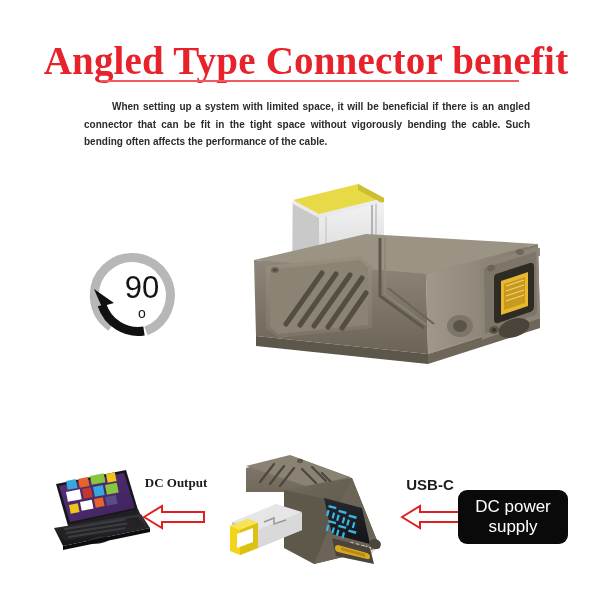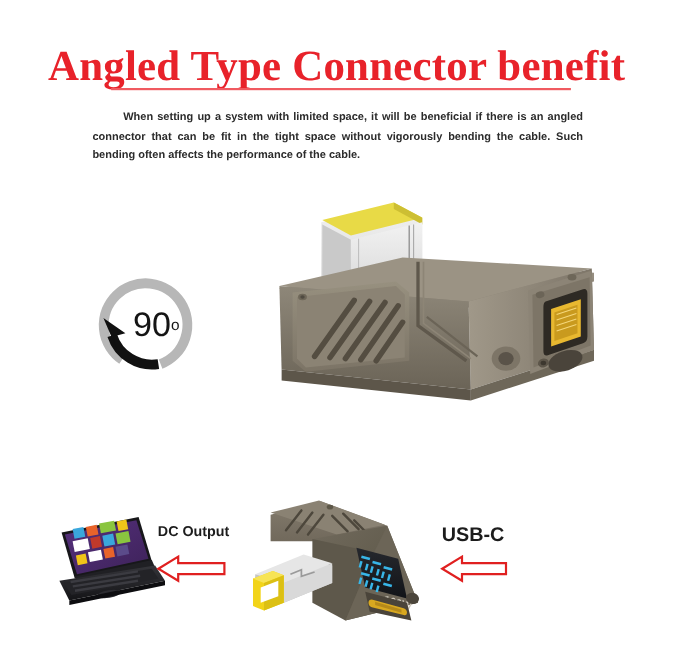--- a/index.html
+++ b/index.html
@@ -73,20 +73,21 @@
     height: 104px;
     display: flex;
     align-items: center;
     justify-content: center;
     font-family: "Liberation Sans", sans-serif;
     font-size: 31px;
     font-weight: normal;
     color: #141414;
     padding-left: 12px;
     box-sizing: border-box;
+    flex-direction: column;
   }
   #angle-degree {
     font-size: 14px;
     vertical-align: super;
     line-height: 1;
   }
 
   
   #hero-product {
     position: absolute;
@@ -114,21 +115,21 @@
     height: 92px;
   }
   #laptop-figure svg { display: block; }
 
   #dc-output-label {
     position: absolute;
     left: 133px;
     top: 27px;
     width: 86px;
     text-align: center;
-    font-family: Liberation Sans, sans-serif;
+    font-family: Liberation Serif, serif;
     font-weight: bold;
     font-size: 13px;
     color: #1c1c1c;
     white-space: nowrap;
   }
   #dc-output-arrow {
     position: absolute;
     left: 140px;
     top: 54px;
     width: 70px;
@@ -146,21 +147,21 @@
   #bottom-connector svg { display: block; }
 
   #usbc-label {
     position: absolute;
     left: 396px;
     top: 28px;
     width: 68px;
     text-align: center;
     font-family: "Liberation Sans", sans-serif;
     font-weight: bold;
-    font-size: 18px;
+    font-size: 15px;
     color: #1c1c1c;
     white-space: nowrap;
   }
   #usbc-arrow {
     position: absolute;
     left: 398px;
     top: 54px;
     width: 66px;
     height: 30px;
   }
@@ -475,14 +476,18 @@
   </div>
 
   <div id="usbc-label">USB-C</div>
 
   <div id="usbc-arrow">
     <svg width="66" height="30" viewBox="0 0 66 30" xmlns="http://www.w3.org/2000/svg">
       <polygon points="4,15 22,4 22,10 62,10 62,20 22,20 22,26" fill="#ffffff" stroke="#e02020" stroke-width="2" stroke-linejoin="miter"></polygon>
     </svg>
   </div>
 
+  <div id="dc-supply-box">
+    <div id="dc-supply-text">DC power
+supply</div>
+  </div>
 
 </div>
 
 </body></html>

